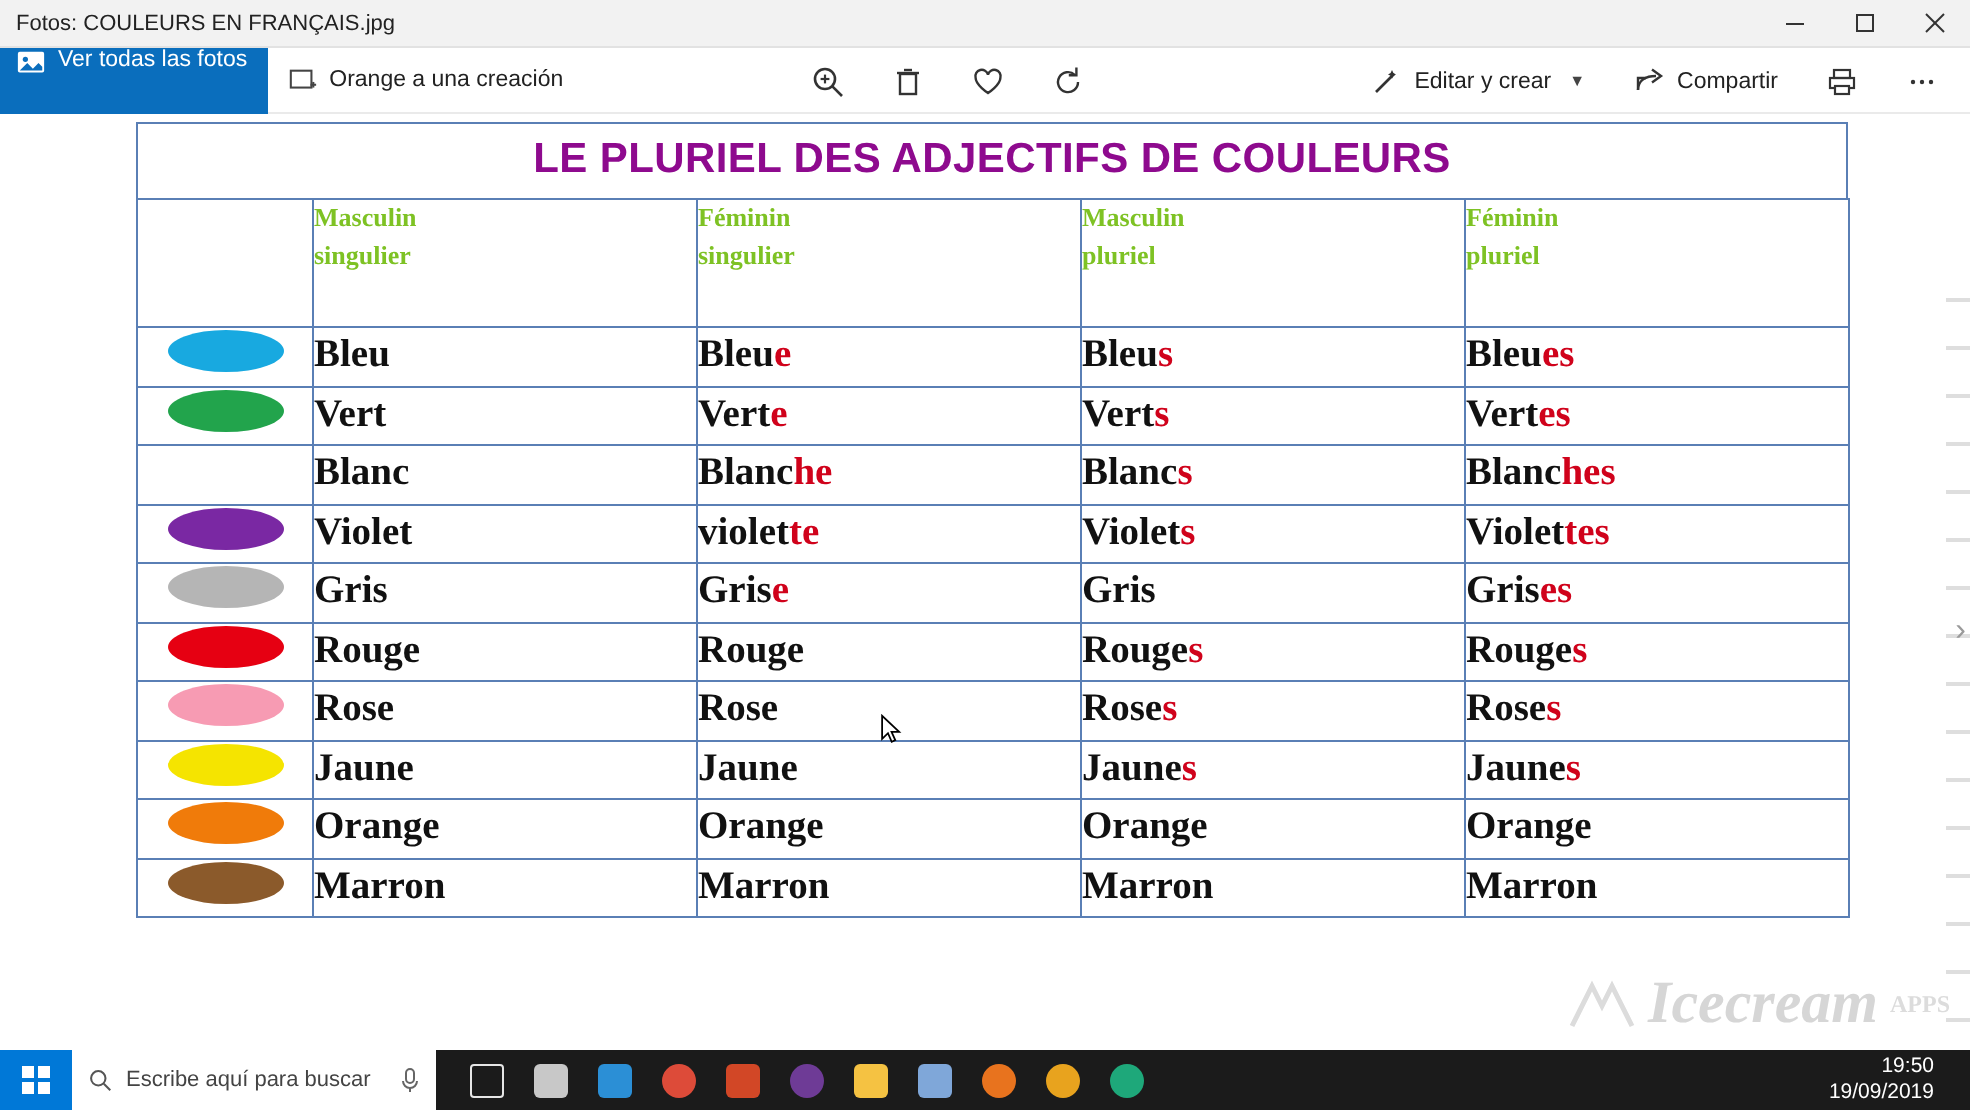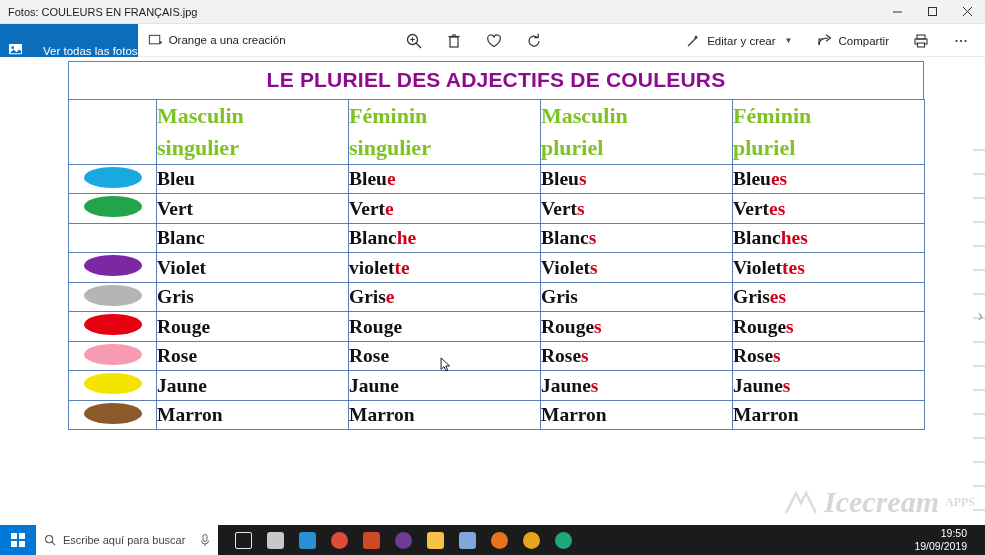--- a/index.html
+++ b/index.html
@@ -37,22 +37,22 @@
 
   
   .cmdbar {
     position: absolute; top: 24px; left: 0; width: 985px; height: 33px;
     background: #ffffff;
     border-bottom: 1px solid #eaeaea;
     display: flex; align-items: center;
   }
   .cmd-blue {
     height: 33px; background: #0a6ebd; color: #fff;
-    display: flex; align-items: flex-end; gap: 20px;
-    padding: 0 0 0 8px; font-size: 11.5px;
+    display: flex; align-items: flex-start; gap: 6px;
+    padding: 0 10px 0 8px; font-size: 11.5px;
   }
   .cmd-item {
     height: 33px; display: flex; align-items: center; gap: 6px;
     padding: 0 10px; font-size: 11.5px; color: #222;
   }
   .cmd-icon { display: flex; align-items: center; justify-content: center; }
   .cmd-center {
     position: absolute; left: 405px; top: 0; height: 33px;
     display: flex; align-items: center; gap: 22px;
   }
@@ -94,21 +94,21 @@
   }
   .col-swatch { width: 88px; }
   .col-word { width: 192px; }
   th.hdr {
     text-align: left;
     vertical-align: top;
     padding: 6px 0 8px 14px;
     color: #7ec224;
     font-family: "Liberation Serif", serif;
     font-weight: bold;
-    font-size: 22px;
+    font-size: 13px;
     line-height: 1.45;
     height: 64px;
   }
   th.hdr .l2 { display: block; }
   td.word {
     font-family: "Liberation Serif", serif;
     font-weight: bold;
     font-size: 19.5px;
     color: #111;
     padding: 5px 0 6px 14px;
@@ -388,20 +388,27 @@
               <td class="word"><span>Rose</span><span class="sfx">s</span></td>
             </tr>
             <tr>
               <td class="swatch"><span class="ell" style="background: rgb(245, 228, 0);"></span></td>
               <td class="word"><span>Jaune</span><span class="sfx"></span></td>
               <td class="word"><span>Jaune</span><span class="sfx"></span></td>
               <td class="word"><span>Jaune</span><span class="sfx">s</span></td>
               <td class="word"><span>Jaune</span><span class="sfx">s</span></td>
             </tr>
             <tr>
+              <td class="swatch"><span class="ell" style="background: rgb(240, 123, 10);"></span></td>
+              <td class="word"><span>Orange</span><span class="sfx"></span></td>
+              <td class="word"><span>Orange</span><span class="sfx"></span></td>
+              <td class="word"><span>Orange</span><span class="sfx"></span></td>
+              <td class="word"><span>Orange</span><span class="sfx"></span></td>
+            </tr>
+            <tr>
               <td class="swatch"><span class="ell" style="background: rgb(139, 90, 43);"></span></td>
               <td class="word"><span>Marron</span><span class="sfx"></span></td>
               <td class="word"><span>Marron</span><span class="sfx"></span></td>
               <td class="word"><span>Marron</span><span class="sfx"></span></td>
               <td class="word"><span>Marron</span><span class="sfx"></span></td>
             </tr>
           </tbody>
       </table>
     </div>
 

